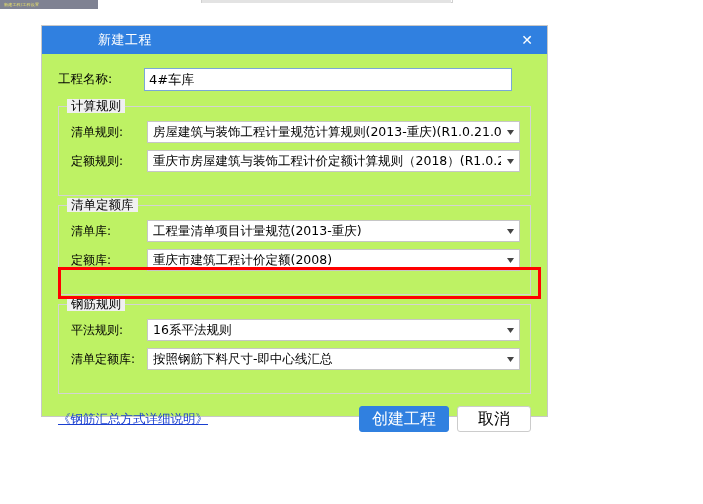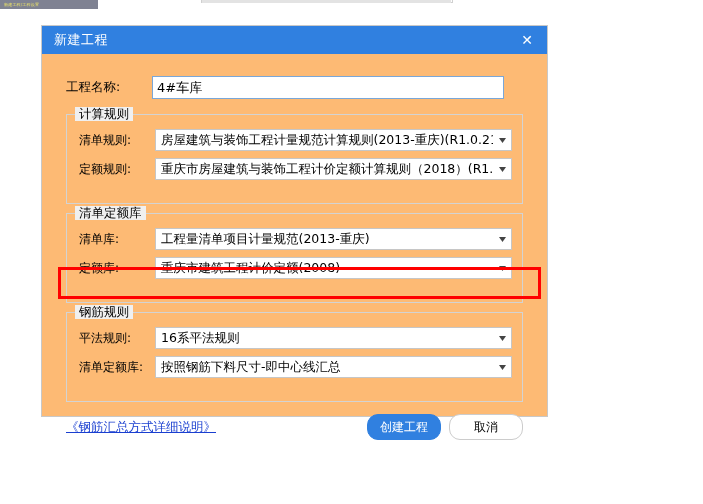--- a/index.html
+++ b/index.html
@@ -67,34 +67,35 @@
     display: flex;
     align-items: center;
     justify-content: space-between;
     padding: 0 10px 0 12px;
     box-sizing: border-box;
   }
   .titlebar-title {
     color: #ffffff;
     font-size: 13px;
     letter-spacing: 0.5px;
+    margin-left: 44px;
   }
   .titlebar-close {
     color: #ffffff;
     font-size: 14px;
     font-weight: bold;
     line-height: 1;
     cursor: pointer;
     padding: 2px 4px;
     user-select: none;
   }
 
   .dialog-body {
-    padding: 8px;
-    background: #fdba74;
+    padding: 0;
+    background: #bef264;
     height: calc(100% - 28px);
     box-sizing: border-box;
     position: relative;
   }
 
   
   .name-row {
     display: flex;
     align-items: center;
     padding: 14px 16px 6px 16px;
@@ -213,22 +214,22 @@
     font-size: 12.5px;
     color: #1a3fd0;
     text-decoration: underline;
     cursor: pointer;
   }
   .footer-spacer { flex: 1; }
 
   .btn {
     height: 26px;
     min-width: 74px;
-    font-size: 12px;
-    border-radius: 11px;
+    font-size: 16px;
+    border-radius: 3px;
     display: inline-flex;
     align-items: center;
     justify-content: center;
     cursor: pointer;
     box-sizing: border-box;
     font-family: "DejaVu Sans", "Liberation Sans", sans-serif;
     padding: 0 12px;
   }
   .btn-primary {
     background: #3080e0;

